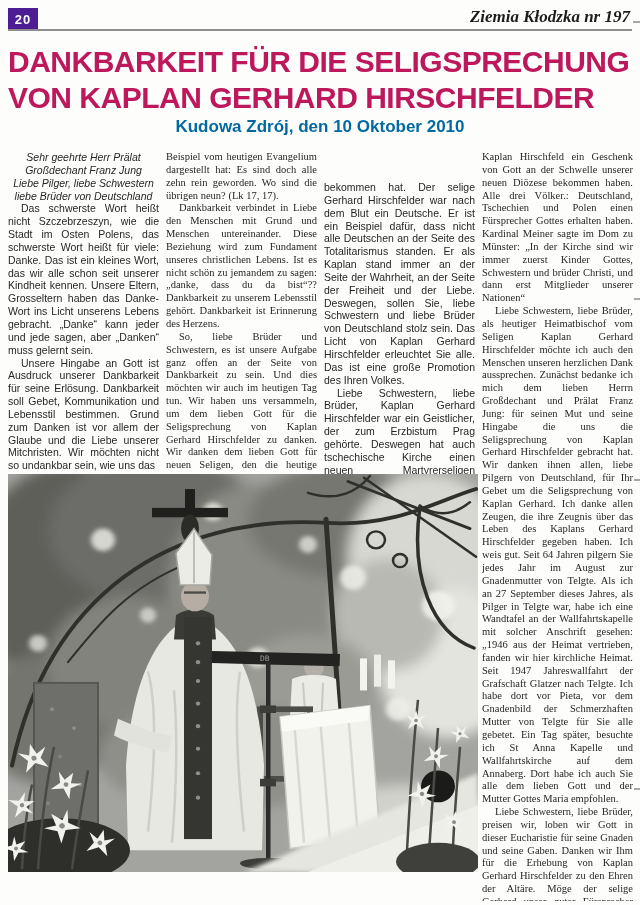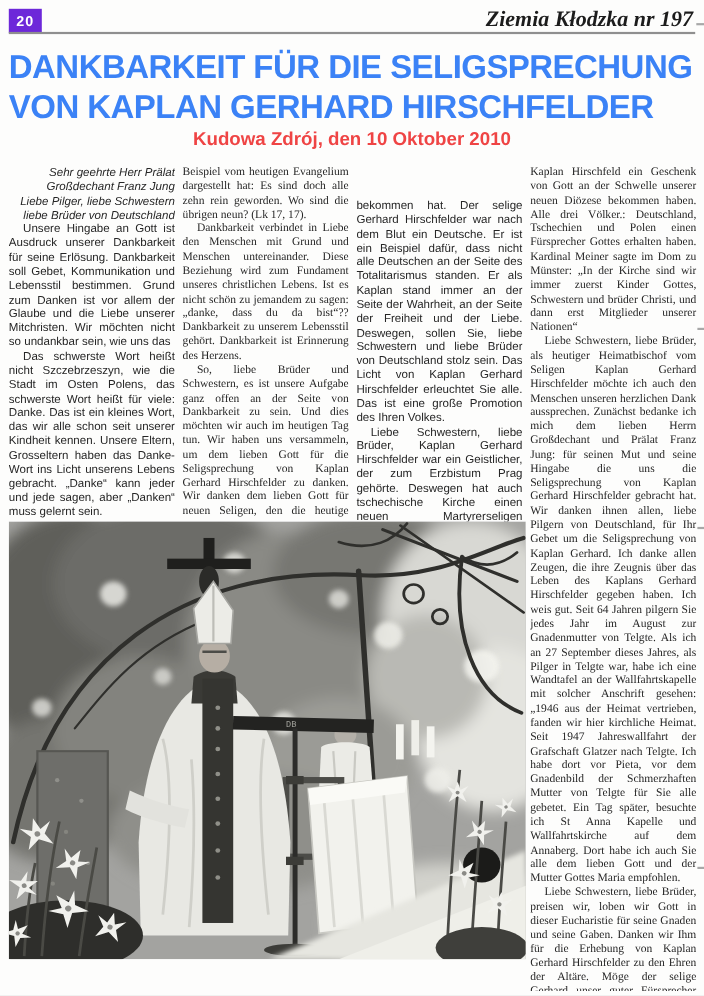--- a/index.html
+++ b/index.html
@@ -5,61 +5,61 @@
   * { margin:0; padding:0; box-sizing:border-box; }
   html,body { background:#e8e8e8; }
   .page {
     position:relative; width:640px; height:905px; margin:0 auto;
     background:#fdfdfc; color:#222; overflow:hidden;
     font-family:"Liberation Sans", sans-serif;
   }
   
   .page-num-badge {
     position:absolute; left:8px; top:8px; width:30px; height:22px;
-    background:#6d28d9; color:#fff; font-weight:bold; font-size:13px;
+    background:#4c1d95; color:#fff; font-weight:bold; font-size:13px;
     display:flex; align-items:center; justify-content:center;
     letter-spacing:1px;
   }
   .journal-title {
     position:absolute; right:10px; top:7px; width:400px;
     text-align:right; font-family:"Liberation Serif", serif;
-    font-style:italic; font-weight:bold; font-size:20px; color:#1c1c1c;
+    font-style:italic; font-weight:bold; font-size:17px; color:#1c1c1c;
   }
   .header-rule {
     position:absolute; left:8px; top:29px; width:624px; height:2px;
     background:#8f8f8f;
   }
   .scan-mark { position:absolute; background:#a8a8a8; }
   
   .headline {
     position:absolute; left:8px; top:44px; width:628px;
-    font-size:30px; line-height:36px; font-weight:bold; color:#3b82f6;
+    font-size:30px; line-height:36px; font-weight:bold; color:#be185d;
     letter-spacing:-0.5px;
   }
   .dateline {
     position:absolute; left:0; top:117px; width:640px; text-align:center;
-    font-size:17px; font-weight:bold; color:#ef4444;
+    font-size:17px; font-weight:bold; color:#0369a1;
   }
   
   .col {
     position:absolute; top:151px; width:151px; overflow:hidden;
     font-size:10.5px; line-height:12.85px; text-align:justify;
     color:#262626;
   }
   .col-1 { left:8px;  height:320px; }
   .col-2 { left:166px; height:320px;font-family:Liberation Serif, serif; }
   .col-3 { left:324px; height:320px;margin-top:30px; }
   .col-4 { left:482px; height:750px;font-family:Liberation Serif, serif; }
   .col p { text-indent:13px; }
   .col p.no-indent { text-indent:0; }
-  .salutation { font-style:italic; white-space:pre-line; text-align:right; }
+  .salutation { font-style:italic; white-space:pre-line; text-align:center; }
   
   .photo {
     position:absolute; left:8px; top:474px; width:470px; height:398px;
-    background:#e5e5e5; overflow:hidden;
+    background:#d946ef; overflow:hidden;
   }
   .photo svg { display:block; width:100%; height:100%; }
 </style>
 </head>
 <body>
 
 <div class="page">
 
   <div class="page-num-badge">
     <span>20</span>
@@ -72,22 +72,22 @@
   <div class="scan-mark" style="right:0; top:788px; width:6px; height:2px;"></div>
 
   <h1 class="headline"><span>DANKBARKEIT FÜR DIE SELIGSPRECHUNG</span><br><span>VON KAPLAN GERHARD HIRSCHFELDER</span></h1>
   <div class="dateline">Kudowa Zdrój, den 10 Oktober 2010</div>
 
   <div class="col col-1">
     <p class="salutation no-indent">Sehr geehrte Herr Prälat
 Großdechant Franz Jung
 Liebe Pilger, liebe Schwestern
 liebe Brüder von Deutschland</p>
+    <p>Das schwerste Wort heißt nicht Szczebrzeszyn, wie die Stadt im Osten Polens, das schwerste Wort heißt für viele: Danke. Das ist ein kleines Wort, das wir alle schon seit unserer Kindheit kennen. Unsere Eltern, Grosseltern haben das Danke-Wort ins Licht unserens Lebens gebracht. „Danke“ kann jeder und jede sagen, aber „Danken“ muss gelernt sein.</p>
     <p>Unsere Hingabe an Gott ist Ausdruck unserer Dankbarkeit für seine Erlösung. Dankbarkeit soll Gebet, Kommunikation und Lebensstil bestimmen. Grund zum Danken ist vor allem der Glaube und die Liebe unserer Mitchristen. Wir möchten nicht so undankbar sein, wie uns das</p>
-    <p>Das schwerste Wort heißt nicht Szczebrzeszyn, wie die Stadt im Osten Polens, das schwerste Wort heißt für viele: Danke. Das ist ein kleines Wort, das wir alle schon seit unserer Kindheit kennen. Unsere Eltern, Grosseltern haben das Danke-Wort ins Licht unserens Lebens gebracht. „Danke“ kann jeder und jede sagen, aber „Danken“ muss gelernt sein.</p>
   </div>
 
   <div class="col col-2">
     <p class="no-indent">Beispiel vom heutigen Evangelium dargestellt hat: Es sind doch alle zehn rein geworden. Wo sind die übrigen neun? (Lk 17, 17).</p>
     <p>Dankbarkeit verbindet in Liebe den Menschen mit Grund und Menschen untereinander. Diese Beziehung wird zum Fundament unseres christlichen Lebens. Ist es nicht schön zu jemandem zu sagen: „danke, dass du da bist“?? Dankbarkeit zu unserem Lebensstil gehört. Dankbarkeit ist Erinnerung des Herzens.</p>
     <p>So, liebe Brüder und Schwestern, es ist unsere Aufgabe ganz offen an der Seite von Dankbarkeit zu sein. Und dies möchten wir auch im heutigen Tag tun. Wir haben uns versammeln, um dem lieben Gott für die Seligsprechung von Kaplan Gerhard Hirschfelder zu danken. Wir danken dem lieben Gott für neuen Seligen, den die heutige Kirche</p>
   </div>
 
   <div class="col col-3">
     <p class="no-indent">bekommen hat. Der selige Gerhard Hirschfelder war nach dem Blut ein Deutsche. Er ist ein Beispiel dafür, dass nicht alle Deutschen an der Seite des Totalitarismus standen. Er als Kaplan stand immer an der Seite der Wahrheit, an der Seite der Freiheit und der Liebe. Deswegen, sollen Sie, liebe Schwestern und liebe Brüder von Deutschland stolz sein. Das Licht von Kaplan Gerhard Hirschfelder erleuchtet Sie alle. Das ist eine große Promotion des Ihren Volkes.</p>

